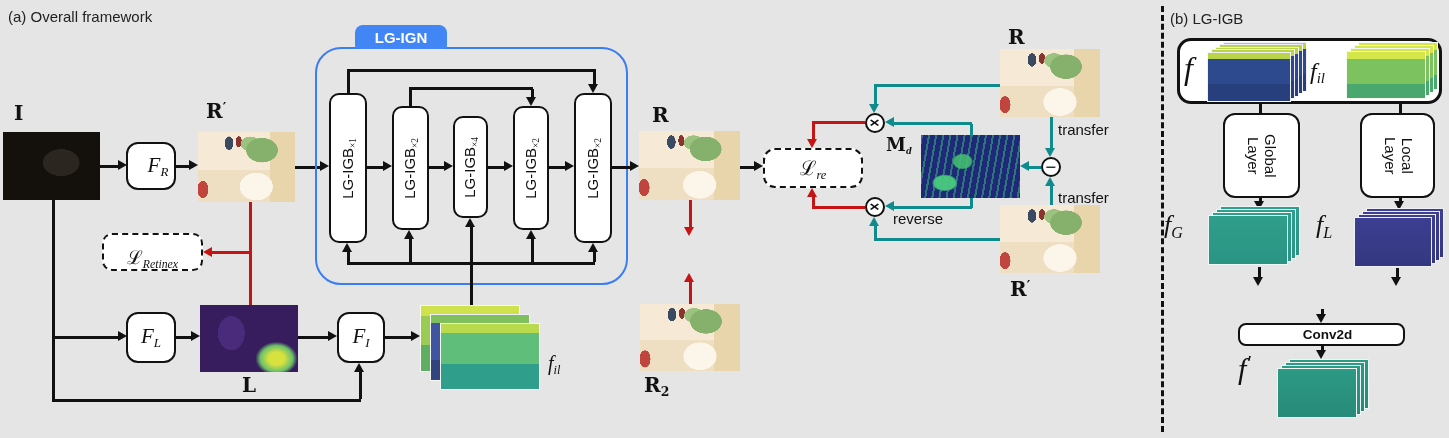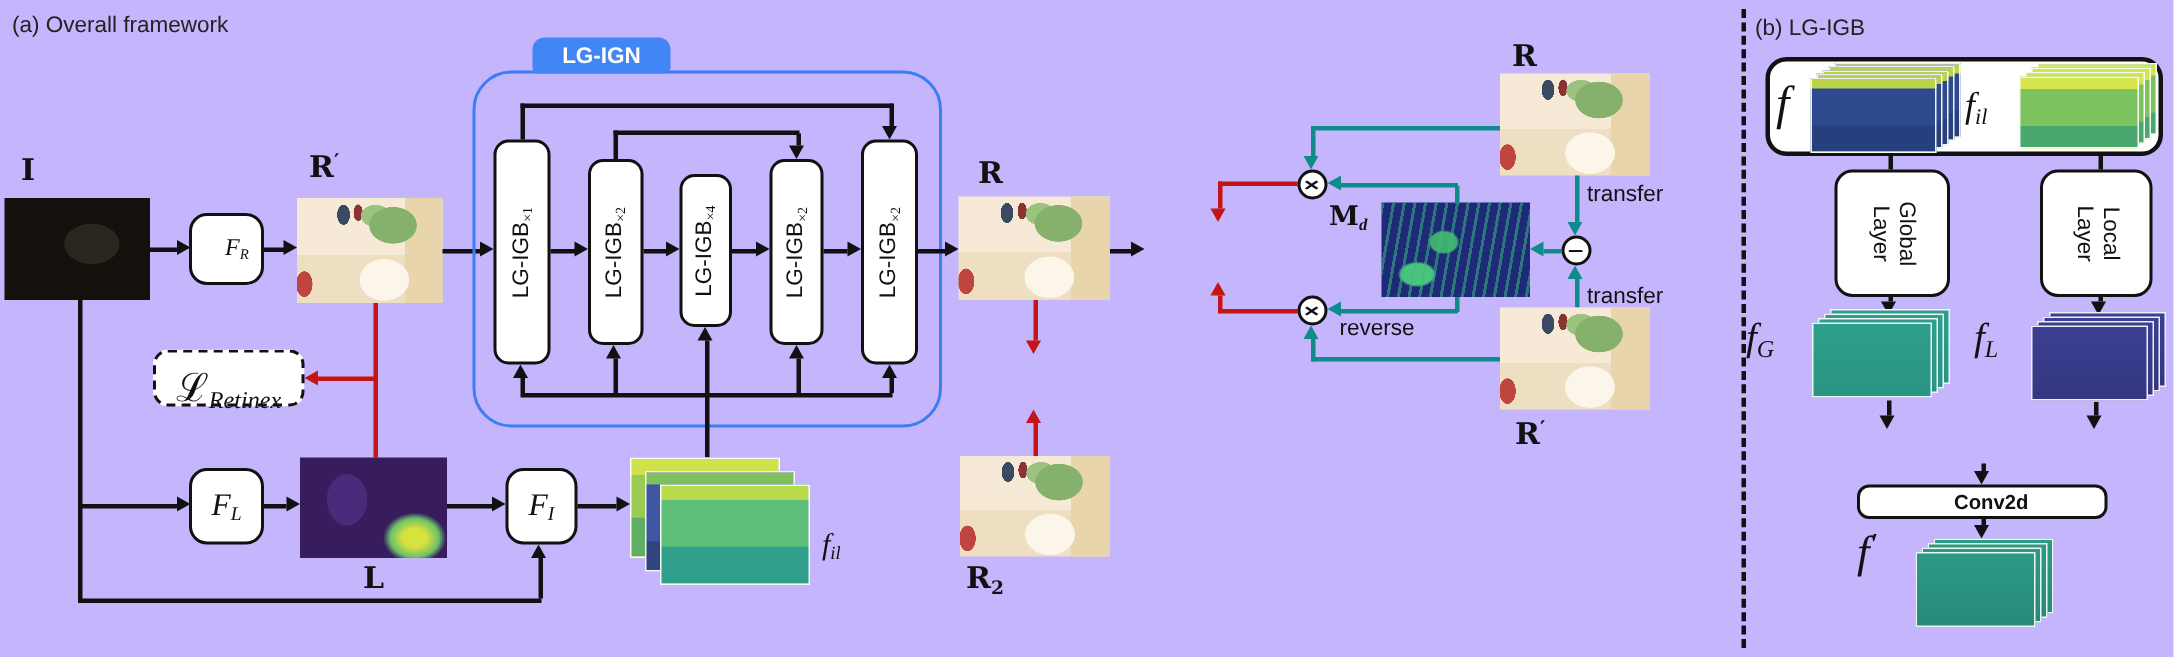--- a/index.html
+++ b/index.html
@@ -1,16 +1,16 @@
 <!DOCTYPE html>
 <html><head>
 <meta charset="utf-8">
 <style>
   html,body{margin:0;padding:0;background:#fff;}
-  #fig{position:relative;width:1449px;height:438px;background:#c4b5fd;overflow:hidden;
+  #fig{position:relative;width:1449px;height:438px;background:#e5e5e5;overflow:hidden;
        font-family:"Liberation Sans",sans-serif;color:#111;}
   
   .rbox{position:absolute;background:#fff;border:2.5px solid #111;border-radius:12px;
         display:flex;align-items:center;justify-content:center;box-sizing:border-box;}
   .dash{border-style:dashed;border-width:2.5px;}
   .blue-frame{position:absolute;border:2.5px solid #3b7df2;border-radius:26px;background:transparent;box-sizing:border-box;}
   .tab{position:absolute;background:#4285f4;color:#fff;font-weight:bold;font-size:15px;
        border-radius:8px 8px 4px 4px;display:flex;align-items:center;justify-content:center;}
   .wide{border-width:2.5px;border-radius:8px;font-weight:bold;font-size:13.5px;}
   
@@ -77,21 +77,21 @@
 <div id="fig">
 
   <div class="lbl" style="left:8px;top:8px;font-size:15px;color:#222;">(a) Overall framework</div>
 
   <div class="lbl mbf" style="left:14px;top:101px;font-size:20px;">I</div>
   <div class="img dk" style="left:3px;top:132px;width:97px;height:68px;"></div>
 
   <div class="ln" style="left:100px;top:165px;width:18px;height:2.5px;"></div>
   <div class="ah r" style="left:118px;top:160px;"></div>
   <div class="rbox" style="left:126px;top:142px;width:50px;height:48px;">
-    <span class="mit" style="font-size:16px;margin-left:14px;"><span>F</span><span class="sb">R</span></span>
+    <span class="mit" style="font-size:21px;margin-left:14px;"><span>F</span><span class="sb">R</span></span>
   </div>
 
   <div class="ln" style="left:176px;top:165px;width:14px;height:2.5px;"></div>
   <div class="ah r" style="left:189px;top:160px;"></div>
   <div class="lbl mbf" style="left:206px;top:99px;font-size:20px;"><span>R</span><span class="sp">′</span></div>
   <div class="img ph" style="left:198px;top:132px;width:97px;height:70px;"></div>
 
   <div class="ln" style="left:295px;top:166px;width:25px;height:2.5px;"></div>
   <div class="ah r" style="left:320px;top:161px;"></div>
 
@@ -153,21 +153,21 @@
   <div class="img ph" style="left:639px;top:131px;width:101px;height:69px;"></div>
 
   <div class="ln" style="left:52px;top:200px;width:2.5px;height:200px;"></div>
   <div class="ln" style="left:52px;top:336px;width:66px;height:2.5px;"></div>
   <div class="ah r" style="left:118px;top:331px;"></div>
   <div class="ln" style="left:52px;top:399px;width:309px;height:2.5px;"></div>
   <div class="ln" style="left:359px;top:372px;width:2.5px;height:27px;"></div>
   <div class="ah u" style="left:354px;top:363px;"></div>
 
   <div class="rbox dash" style="left:102px;top:233px;width:101px;height:38px;border-radius:10px;">
-    <span class="scr" style="font-size:26px;margin-top:12px;"><span>ℒ</span><span class="sb">Retinex</span></span>
+    <span class="scr" style="font-size:19px;margin-top:12px;"><span>ℒ</span><span class="sb">Retinex</span></span>
   </div>
 
   <div class="ln red" style="left:249px;top:202px;width:2.5px;height:103px;"></div>
   <div class="ln red" style="left:212px;top:251px;width:40px;height:2.5px;"></div>
   <div class="ah l redh" style="left:203px;top:247px;"></div>
 
   <div class="rbox" style="left:126px;top:312px;width:50px;height:51px;">
     <span class="mit" style="font-size:21px;"><span>F</span><span class="sb">L</span></span>
   </div>
   <div class="ln" style="left:176px;top:336px;width:15px;height:2.5px;"></div>
@@ -182,20 +182,23 @@
   <div class="ln" style="left:385px;top:336px;width:26px;height:2.5px;"></div>
     <div class="ah r" style="left:411px;top:331px;"></div>
 
   <div class="sheet sh-fil1" style="left:420px;top:305px;width:100px;height:67px;"></div>
   <div class="sheet sh-fil2" style="left:430px;top:314px;width:100px;height:67px;"></div>
   <div class="sheet sh-fil3" style="left:440px;top:323px;width:100px;height:67px;"></div>
   <div class="lbl mit" style="left:548px;top:352px;font-size:20px;"><span>f</span><span class="sb">il</span></div>
 
   <div class="ln" style="left:740px;top:166px;width:14px;height:2.5px;"></div>
   <div class="ah r" style="left:754px;top:161px;"></div>
+  <div class="rbox dash" style="left:763px;top:148px;width:100px;height:40px;">
+    <span class="scr" style="font-size:20px;"><span>ℒ</span><span class="sb">re</span></span>
+  </div>
 
   <div class="ln red" style="left:689px;top:200px;width:2.5px;height:27px;"></div>
   <div class="ah d redh" style="left:684px;top:227px;"></div>
   <div class="ln red" style="left:689px;top:282px;width:2.5px;height:22px;"></div>
   <div class="ah u redh" style="left:684px;top:273px;"></div>
   <div class="img ph" style="left:640px;top:304px;width:100px;height:67px;"></div>
   <div class="lbl mbf" style="left:644px;top:373px;font-size:20px;"><span>R</span><span class="sb" style="font-style:normal;font-family:'DejaVu Serif',serif;font-weight:bold;">2</span></div>
 
   <div class="ln red" style="left:812px;top:121px;width:53px;height:2.5px;"></div>
   <div class="ln red" style="left:812px;top:121px;width:2.5px;height:18px;"></div>

